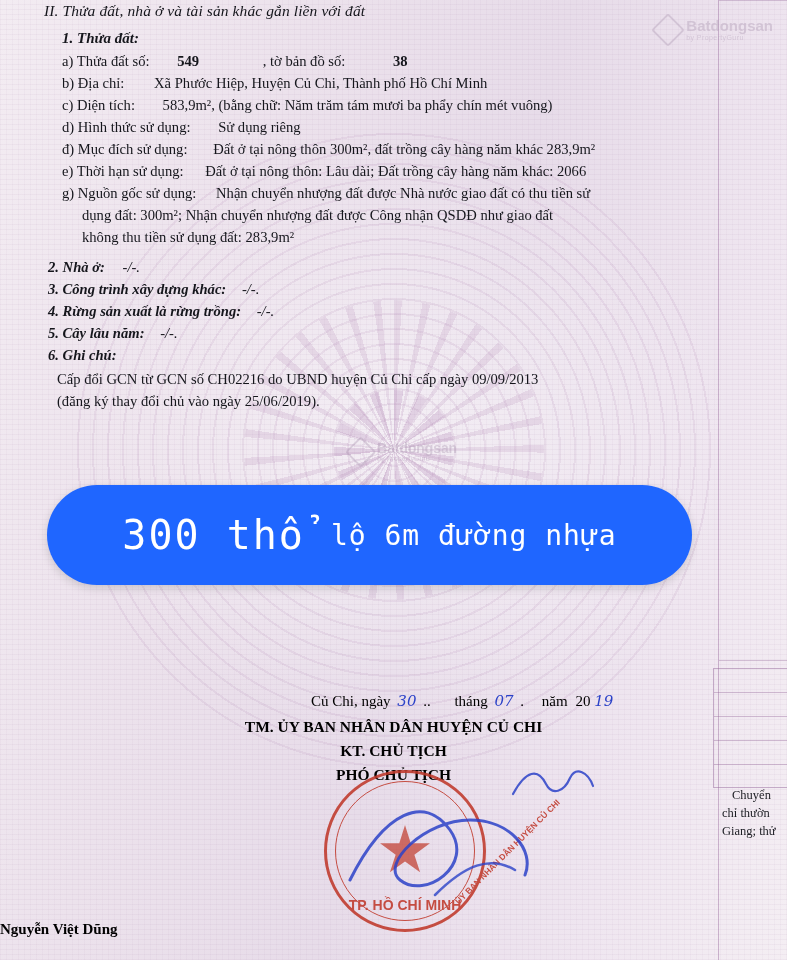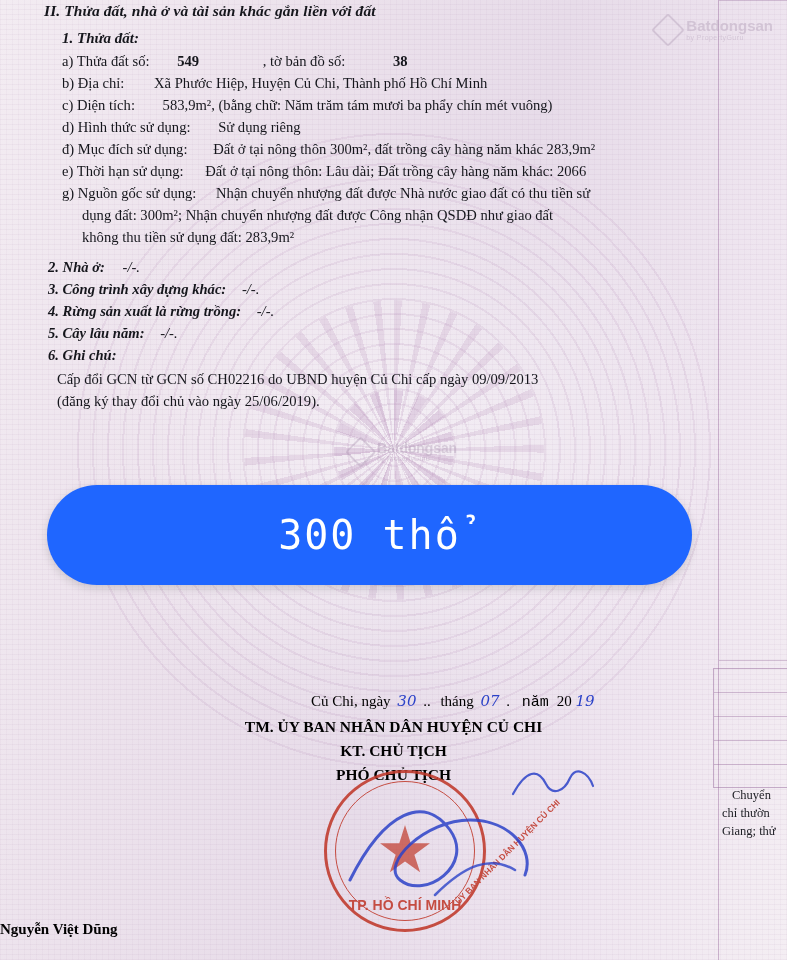--- a/index.html
+++ b/index.html
@@ -142,21 +142,21 @@
     position: absolute;
     left: 0; top: 0;
     width: 787px;
     color: #15161c;
   }
   .heading {
     position: absolute;
     left: 44px;
     top: 2px;
     font-size: 15.5px;
-    font-weight: bold;
+    font-weight: normal;
     font-style: italic;
     letter-spacing: .1px;
   }
   .sec-title {
     position: absolute;
     font-style: italic;
     font-weight: bold;
     font-size: 15px;
   }
   .line {
@@ -405,30 +405,31 @@
   <div class="watermark wm-mid">
     <div class="wm-logo"></div>
     <div class="wm-text">
       <span>Batdongsan</span>
       <span class="wm-sub">by PropertyGuru</span>
     </div>
   </div>
 
   <div class="banner">
     <div class="banner-main">300 thổ</div>
+    <div class="banner-sub">lộ 6m đường nhựa</div>
   </div>
 
   <div class="sign-date">
     <span>Củ Chi, ngày</span>
     <span class="hand" style="margin:0 3px;">30</span>
     <span>..</span>
-    <span style="margin-left:6px;">tháng</span>
+    <span style="margin-left:20px;">tháng</span>
     <span class="hand" style="margin:0 3px;">07</span>
     <span>.</span>
-    <span style="margin-left:8px;font-family:Liberation Mono, monospace;">năm</span>
+    <span style="margin-left:14px;">năm</span>
     <span style="margin-left:4px;">20</span>
     <span class="hand">19</span>
   </div>
 
   <div class="sign-line" style="left:0; width:787px; top:742px;">KT. CHỦ TỊCH</div>
   <div class="sign-line" style="left:0; width:787px; top:718px;">TM. ỦY BAN NHÂN DÂN HUYỆN CỦ CHI</div>
   <div class="sign-line" style="left:0; width:787px; top:766px;">PHÓ CHỦ TỊCH</div>
 
   <div class="seal">
     <div class="ring2"></div>

